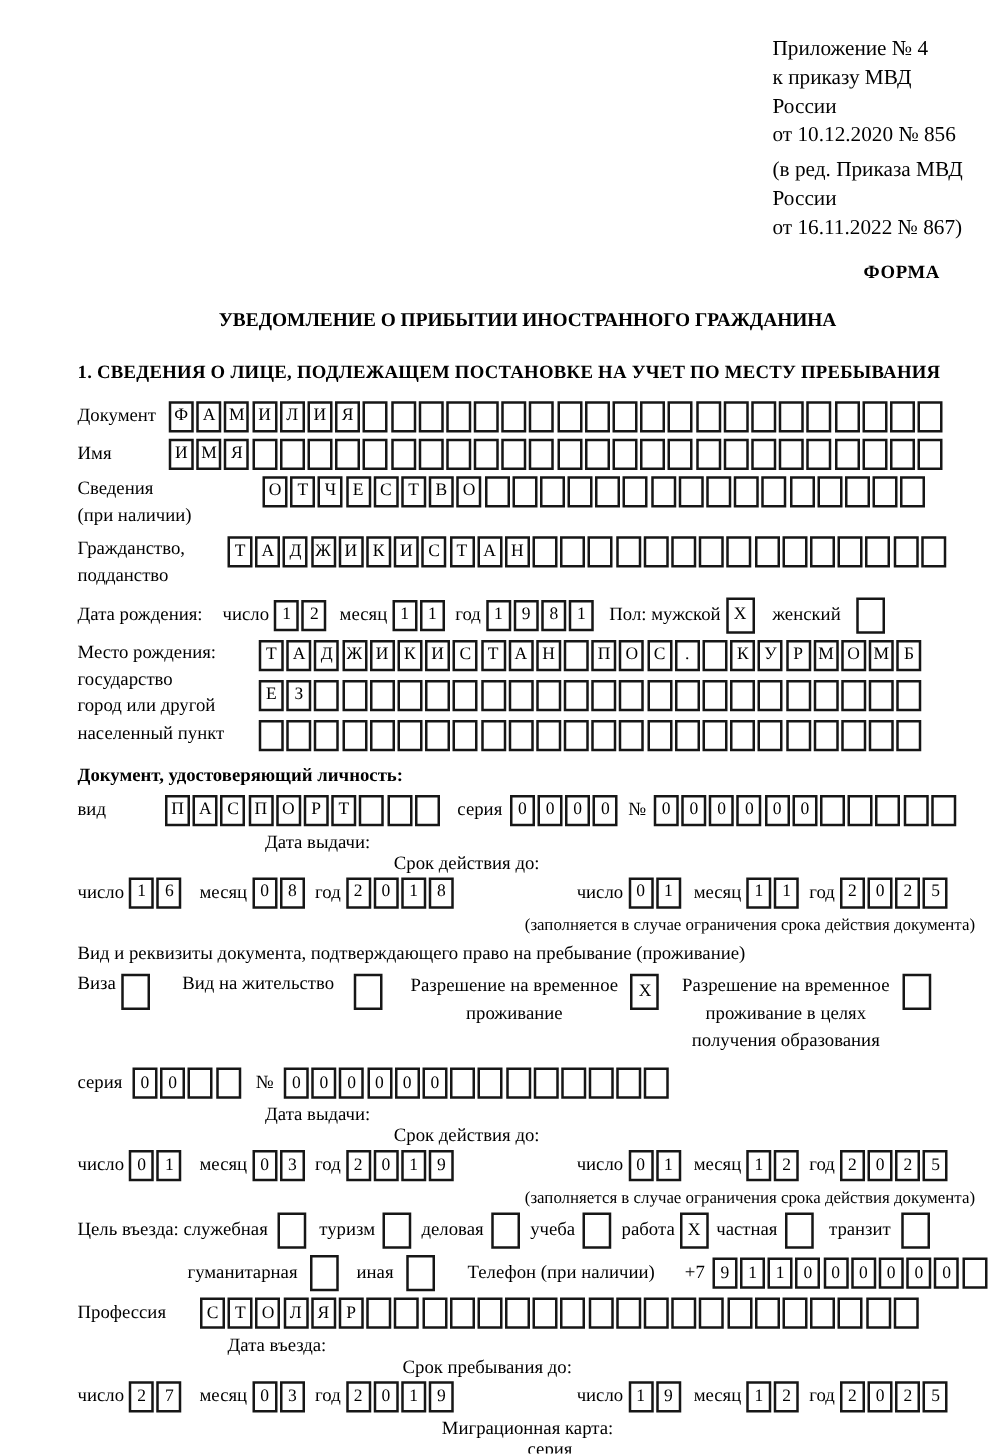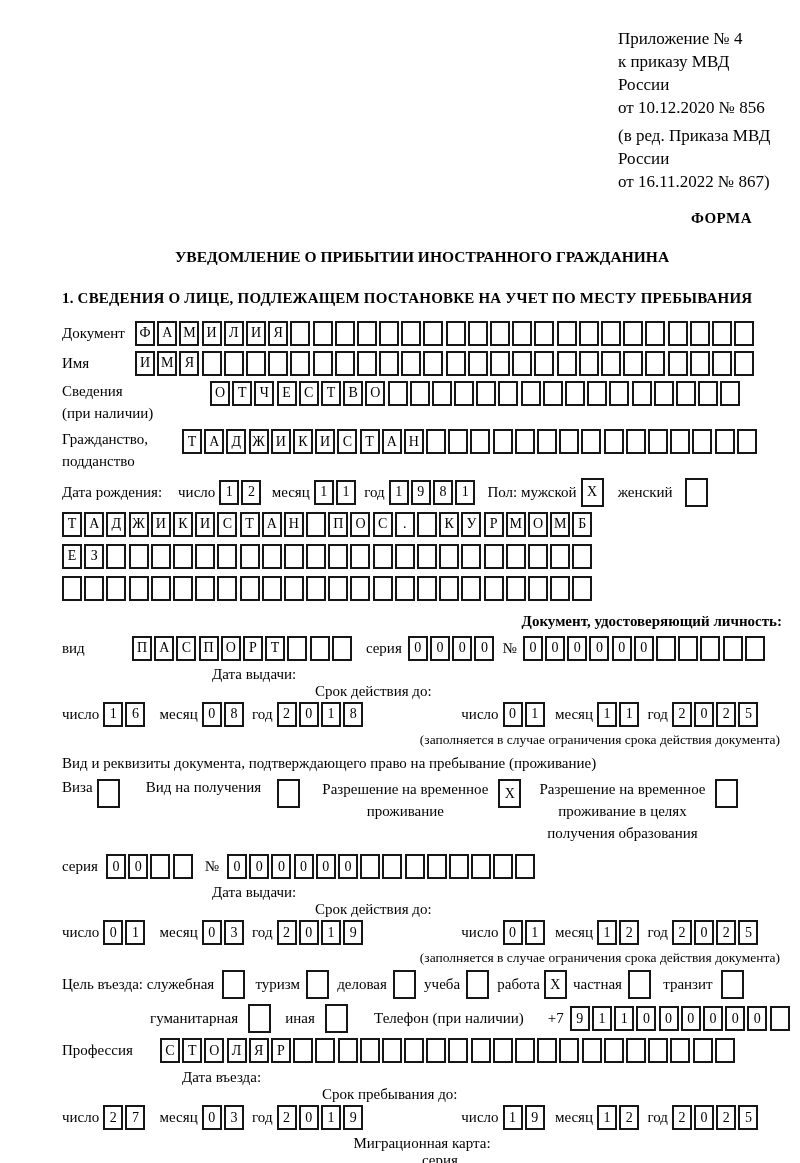--- a/index.html
+++ b/index.html
@@ -27,21 +27,21 @@
     font-size:14px;line-height:1;background:#fff;
   }
   .chk .cell{width:19px;height:25px;}
   .lbl{flex:0 0 auto;}
   .lblcol{line-height:1.45;flex:0 0 auto;}
   .txtcol{line-height:1.45;text-align:center;flex:0 0 auto;white-space:normal;}
   .dg{display:inline-flex;align-items:center;}
   .dg .lbl{margin-right:4px;}
   .note{font-size:13.5px;text-align:right;padding-right:2px;margin-bottom:4px;}
   .datelbls{display:flex;margin-bottom:2px;flex-direction:column;}
-  .center-h{font-weight:bold;text-align:right;margin:4px 0 6px 0;}
+  .center-h{font-weight:bold;text-align:left;margin:4px 0 6px 0;}
   
   .w73{width:73px;} .w70{width:70px;} .w98{width:98px;} .w120{width:120px;} .w145{width:145px;} .w148{width:148px;}
   .ml4{margin-left:4px;} .ml6{margin-left:6px;} .ml8{margin-left:8px;} .ml10{margin-left:10px;}
   .ml12{margin-left:12px;} .ml16{margin-left:16px;} .ml20{margin-left:20px;} .ml24{margin-left:24px;} .mr6{margin-right:6px;} .mr8{margin-right:8px;}
   .mb7 .boxrow{margin-bottom:7px;}
   .boxrow{display:flex;}
 </style>
 </head>
 <body>
 
@@ -223,20 +223,26 @@
     <span class="boxes chk ml4">
         <span class="cell">X</span>
       </span>
     <span class="lbl ml12">женский</span>
     <span class="boxes chk ml12">
         <span class="cell"></span>
       </span>
   </div>
 
   <div class="row top mb7">
+    <div class="lblcol w145">
+      <div>Место рождения:</div>
+      <div>государство</div>
+      <div>город или другой</div>
+      <div>населенный пункт</div>
+    </div>
     <div>
       <div class="boxrow">
           <span class="cell">Т</span>
           <span class="cell">А</span>
           <span class="cell">Д</span>
           <span class="cell">Ж</span>
           <span class="cell">И</span>
           <span class="cell">К</span>
           <span class="cell">И</span>
           <span class="cell">С</span>
@@ -401,21 +407,21 @@
 
   <div style="line-height:1.55;margin-bottom:4px;">
     <div>Вид и реквизиты документа, подтверждающего право на пребывание (проживание)</div>
   </div>
 
   <div class="row top" style="margin-bottom:10px;">
     <span class="lbl">Виза</span>
     <span class="boxes chk ml4">
         <span class="cell"></span>
       </span>
-    <span class="lbl ml24">Вид на получения</span>
+    <span class="lbl ml24">Вид на жительство</span>
     <span class="boxes chk ml16">
         <span class="cell"></span>
       </span>
     <div class="txtcol ml20">
       <div>Разрешение на временное</div>
       <div>проживание</div>
     </div>
     <span class="boxes chk ml10">
         <span class="cell">X</span>
       </span>

